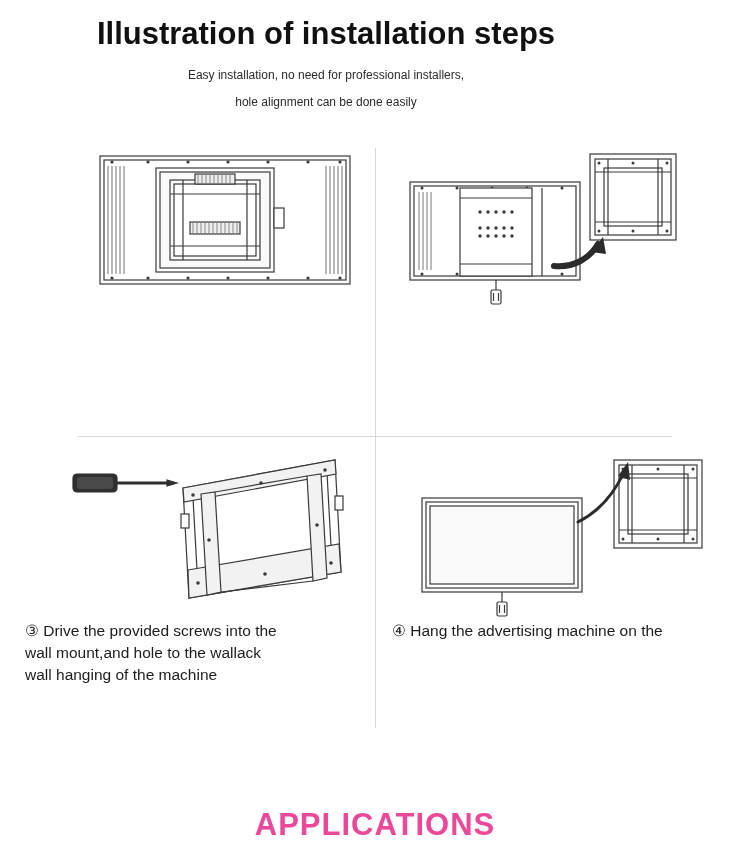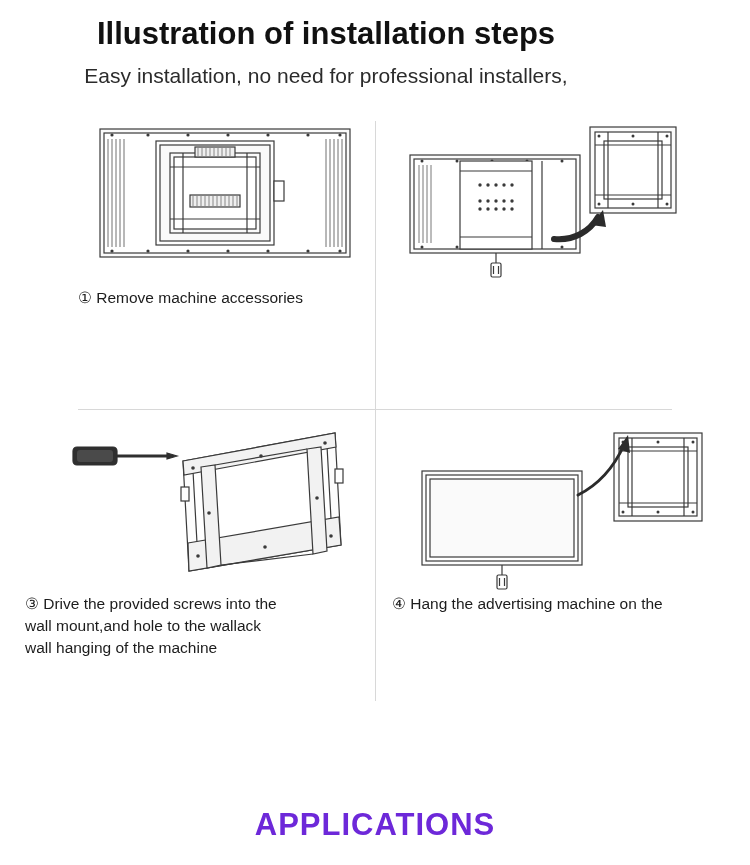--- a/index.html
+++ b/index.html
@@ -29,21 +29,21 @@
   }
   .main-title {
     font-size: 31px;
     font-weight: bold;
     letter-spacing: 0px;
     color: #111111;
     margin: 0;
     line-height: 40px;
   }
   .subtitle {
-    font-size: 21px;
+    font-size: 12px;
     color: #2b2b2b;
     line-height: 27px;
     margin-top: 8px;
   }
   .subtitle div { white-space: nowrap; }
 
   
   .steps-grid {
     position: relative;
     margin-top: 22px;
@@ -94,34 +94,35 @@
     position: absolute;
     left: 0;
     bottom: 22px;
     width: 750px;
     text-align: center;
   }
   .applications {
     font-size: 31px;
     font-weight: bold;
     letter-spacing: 1px;
-    color: #6d28d9;
+    color: #ec4899;
     margin: 0;
   }
   svg { display: block; }
 </style>
 </head>
 <body>
 
 <div class="page">
 
   <div class="header">
     <h1 class="main-title">Illustration of installation steps</h1>
     <div class="subtitle">
       <div>Easy installation, no need for professional installers,</div>
+      <div>hole alignment can be done easily</div>
     </div>
   </div>
 
   <div class="steps-grid">
 
     <div class="v-divider"></div>
     <div class="h-divider"></div>
 
     <div class="cell" id="cell-1">
       <div class="cell-art">
@@ -199,24 +200,20 @@
               <line x1="143" y1="79" x2="143" y2="89"></line>
               <line x1="147" y1="79" x2="147" y2="89"></line>
               <line x1="151" y1="79" x2="151" y2="89"></line>
               <line x1="155" y1="79" x2="155" y2="89"></line>
               <line x1="159" y1="79" x2="159" y2="89"></line>
             </g>
 
             <rect x="196" y="64" width="10" height="20" fill="#ffffff"></rect>
           </g>
         </svg>
-      </div>
-      <div class="cell-caption">
-        <span class="num">①</span>
-        <span>Remove machine accessories</span>
       </div>
     </div>
 
     <div class="cell" id="cell-2">
       <div class="cell-art">
         <svg width="300" height="170" viewBox="0 0 300 170">
           <g fill="none" stroke="#3a3a3a" stroke-width="1.2">
 
             <rect x="18" y="38" width="170" height="98" fill="#fbfbfb"></rect>
             <rect x="22" y="42" width="162" height="90" fill="#ffffff"></rect>

